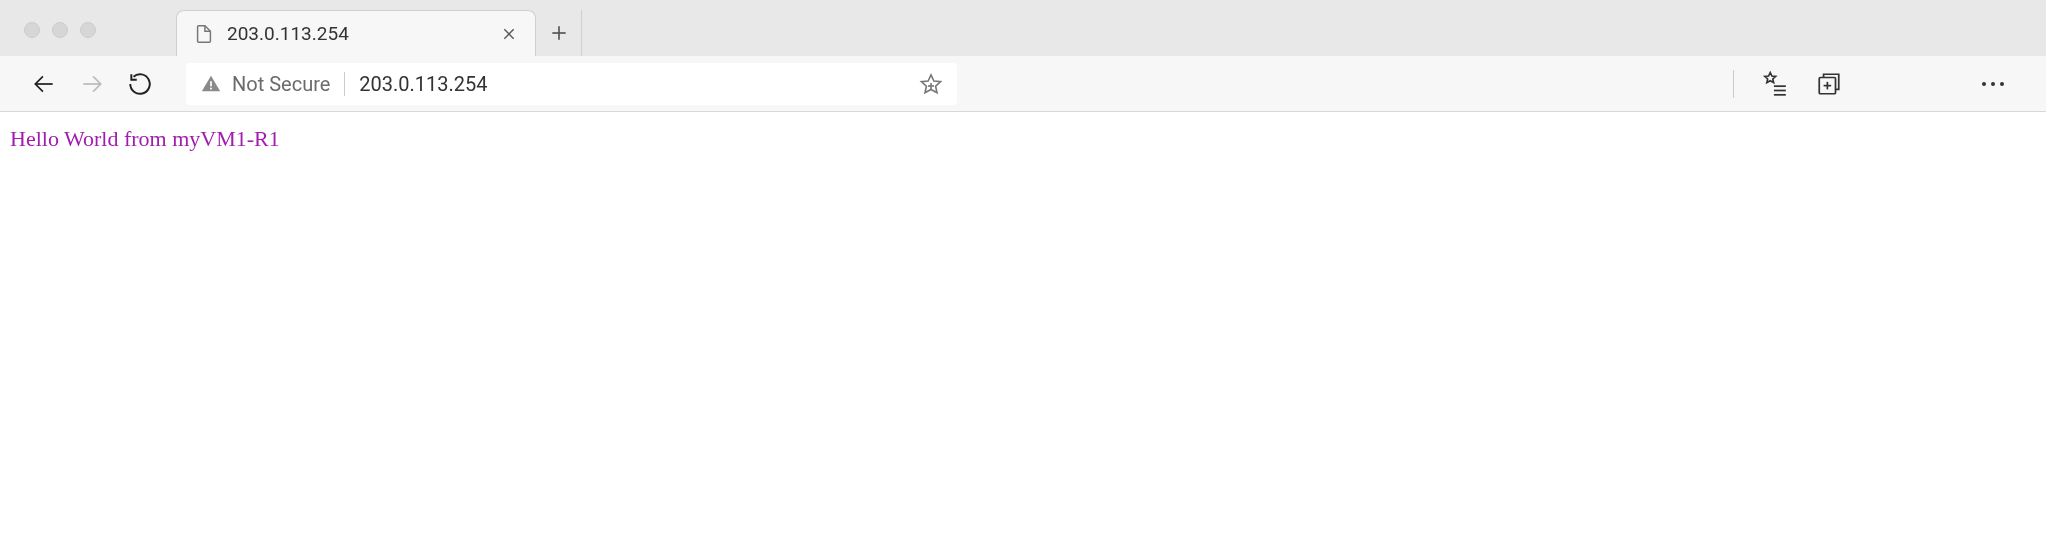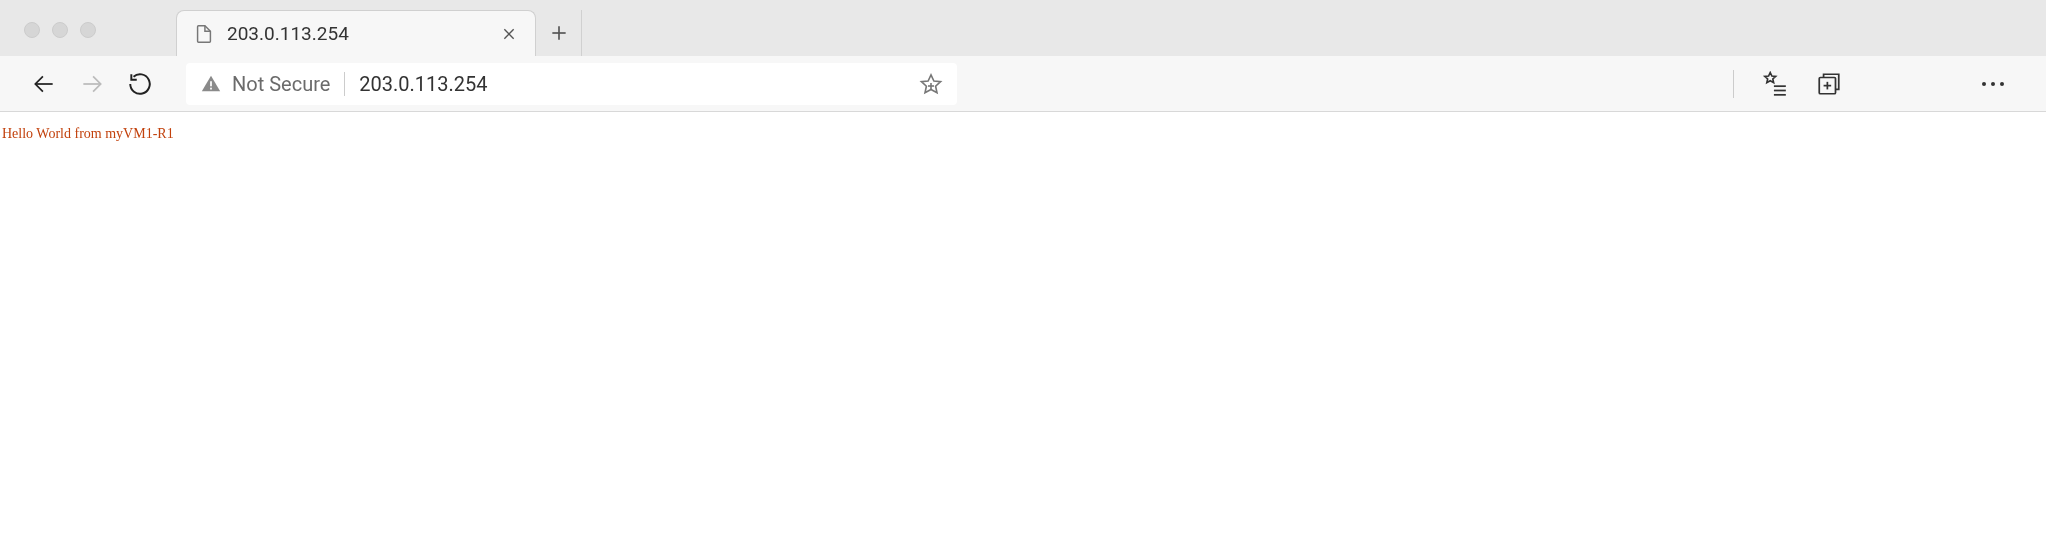--- a/index.html
+++ b/index.html
@@ -155,24 +155,24 @@
       background: #ccc;
     }
     .toolbar-icon-btn {
       color: #333;
       cursor: pointer;
       display: flex;
       align-items: center;
       justify-content: center;
     }
     .page-content {
-      padding: 14px 2px;
+      padding: 14px 10px;
       font-family: "Times New Roman", Times, serif;
-      font-size: 14px;
-      color: #c2410c;
+      font-size: 22px;
+      color: #a21caf;
     }
     svg {
       display: block;
     }
   </style>
 </head>
 <body>
 
 <div class="tab-strip">
   <div class="traffic-lights">

